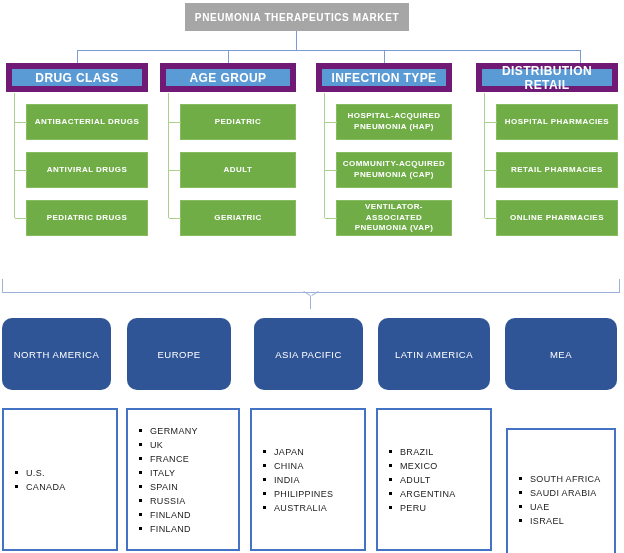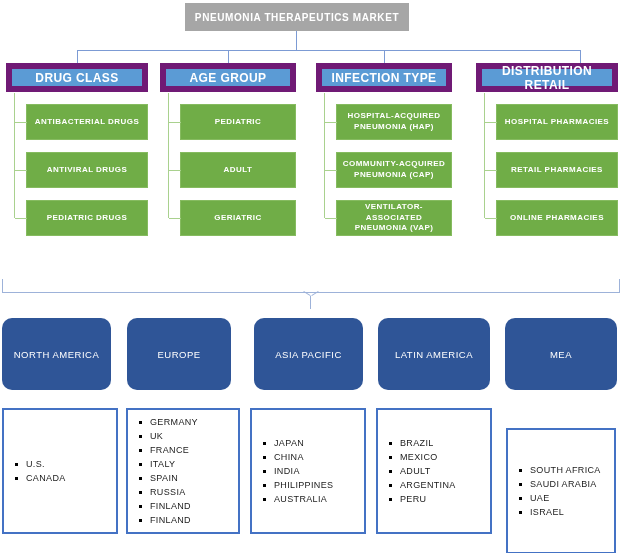--- a/index.html
+++ b/index.html
@@ -67,21 +67,21 @@
   
   .region-box{
     position:absolute;top:318px;height:72px;
     background:var(--c-navy);border-radius:10px;
     color:var(--c-white);font-size:9.5px;letter-spacing:.5px;
     display:flex;align-items:center;justify-content:center;text-align:center;
   }
 
   
   .country-box{
-    position:absolute;top:408px;height:126px;
+    position:absolute;top:408px;height:143px;
     background:#fff;border:2px solid var(--c-country-border);
     box-sizing:border-box;
     display:flex;align-items:center;
   }
   .country-list{list-style:none;margin:0;padding:0 3px 0 11px;}
   .country-item{
     display:flex;align-items:center;
     font-size:9px;color:var(--c-black);line-height:14px;letter-spacing:.35px;
     white-space:nowrap;
   }

